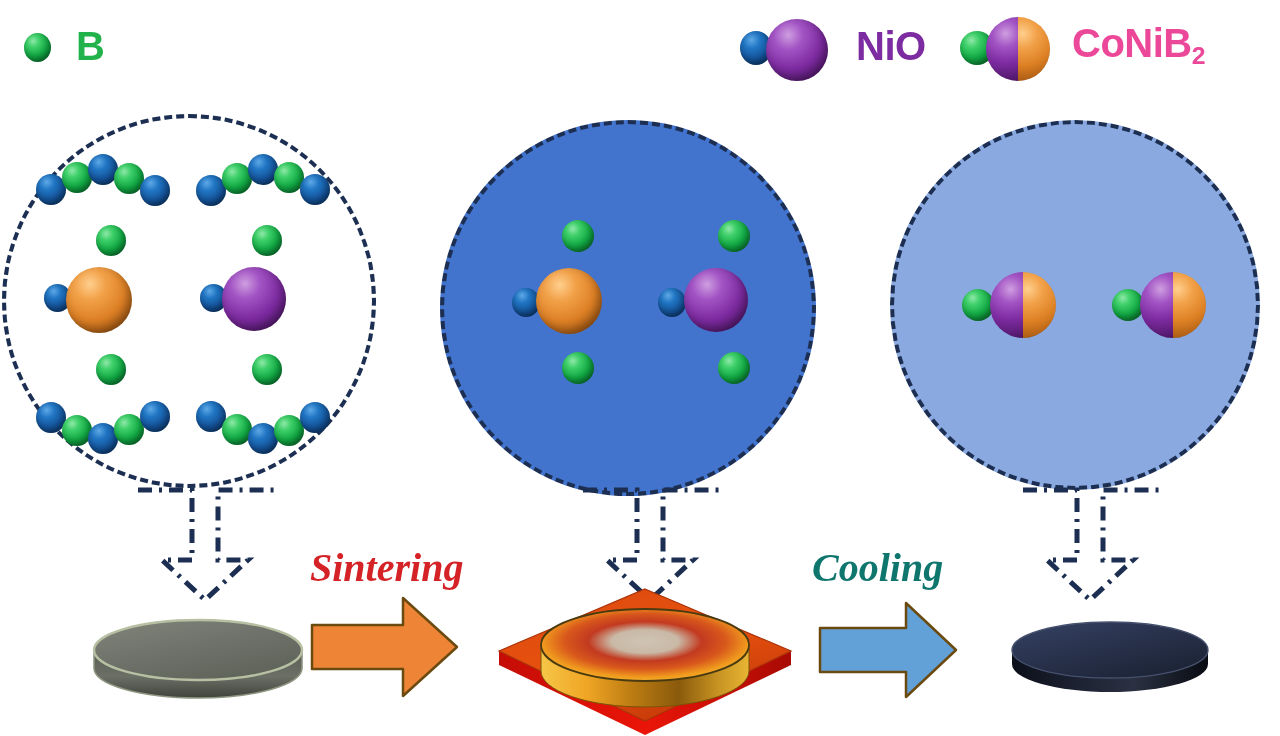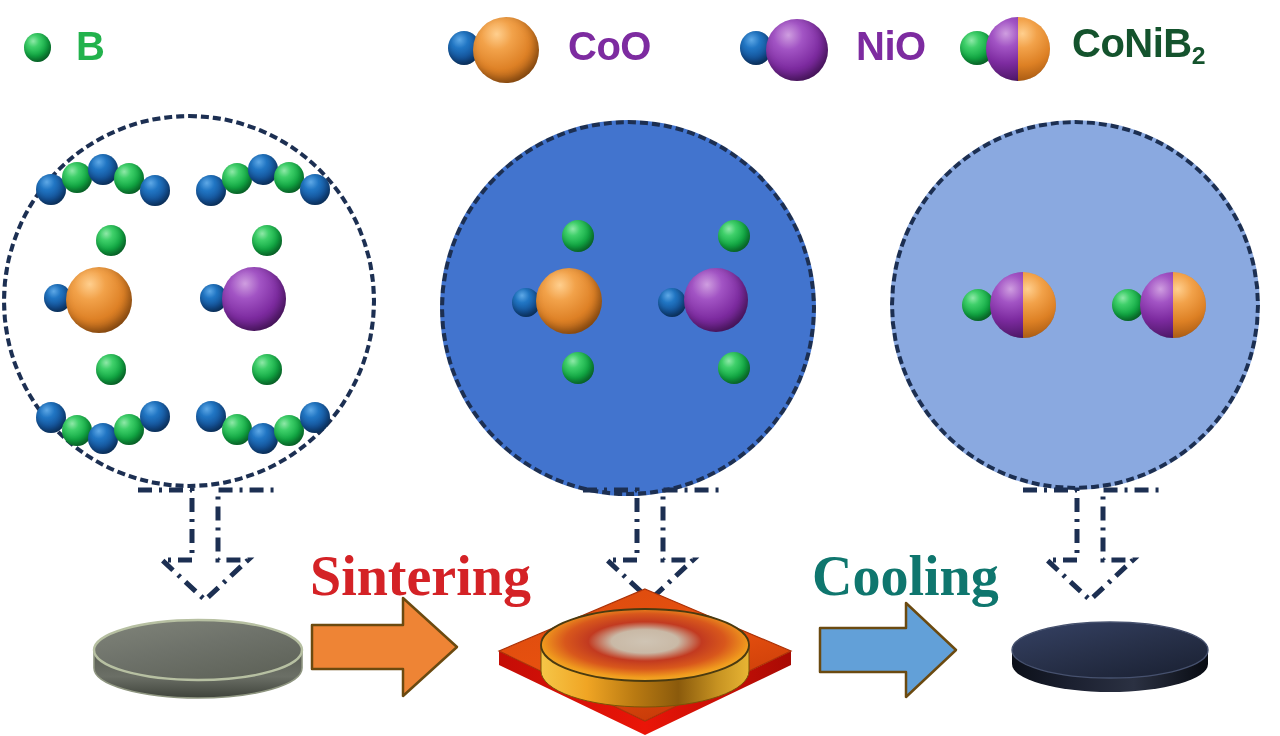--- a/index.html
+++ b/index.html
@@ -61,22 +61,22 @@
     border:4px dashed #1c2f52;
     box-sizing:border-box;
   }
   .filled-mid{background:#4274ce;}
   .filled-right{background:#8aa9e0;}
 
   
   .proc-label{
     position:absolute;
     font-family:"Liberation Serif", serif;
-    font-weight:bold;
-    font-size:56px;white-space:nowrap;
+    font-weight:bold;font-style:italic;
+    font-size:40px;white-space:nowrap;
     line-height:1;
   }
 
   
   .block-arrow{position:absolute;}
 
   
   .disc{position:absolute;}
 
   .plate{position:absolute;}
@@ -91,45 +91,38 @@
   <div class="legend-row">
 
     <div class="legend-item" style="left:18px;">
       <span class="legend-glyph" style="width:46px;height:46px;display:inline-block;position:relative;">
         <span class="sph green" style="left:6px;top:10px;width:27px;height:29px;"></span>
       </span>
       <span class="legend-label" style="color:#22b24c;">B</span>
     </div>
 
 
-    <div class="legend-item" style="left:448px;">
-      <span class="legend-glyph" style="width:108px;height:74px;display:inline-block;position:relative;">
-        <span class="sph darkblue" style="left:0px;top:22px;width:32px;height:34px;"></span>
-        <span class="sph orange" style="left:25px;top:8px;width:66px;height:66px;"></span>
-      </span>
-      <span class="legend-label" style="color:#7d2ba0;">CoO</span>
-    </div>
 
     <div class="legend-item" style="left:740px;">
       <span class="legend-glyph" style="width:104px;height:74px;display:inline-block;position:relative;">
         <span class="sph darkblue" style="left:0px;top:22px;width:32px;height:34px;"></span>
         <span class="sph purple" style="left:26px;top:10px;width:62px;height:62px;"></span>
       </span>
       <span class="legend-label" style="color:#7d2ba0;">NiO</span>
     </div>
 
     <div class="legend-item" style="left:960px;">
       <span class="legend-glyph" style="width:100px;height:74px;display:inline-block;position:relative;">
         <span class="sph green" style="left:0px;top:22px;width:34px;height:34px;"></span>
         <span class="sph split" style="left:26px;top:8px;width:64px;height:64px;">
           <span class="half-l"></span>
             <span class="half-r"></span>
         </span>
       </span>
-      <span class="legend-label" style="color:#14532d;">CoNiB<sub>2</sub></span>
+      <span class="legend-label" style="color:#ec4899;">CoNiB<sub>2</sub></span>
     </div>
   </div>
 
   <div class="panel" style="left:0px;top:112px;width:380px;height:390px;">
     <div class="dash-circle" style="left:2px;top:2px;width:374px;height:374px;"></div>
 
     <span class="sph darkblue" style="left:36px;top:62px;width:30px;height:31px;"></span>
     <span class="sph green" style="left:62px;top:50px;width:30px;height:31px;"></span>
     <span class="sph darkblue" style="left:88px;top:42px;width:30px;height:31px;"></span>
     <span class="sph green" style="left:114px;top:51px;width:30px;height:31px;"></span>

